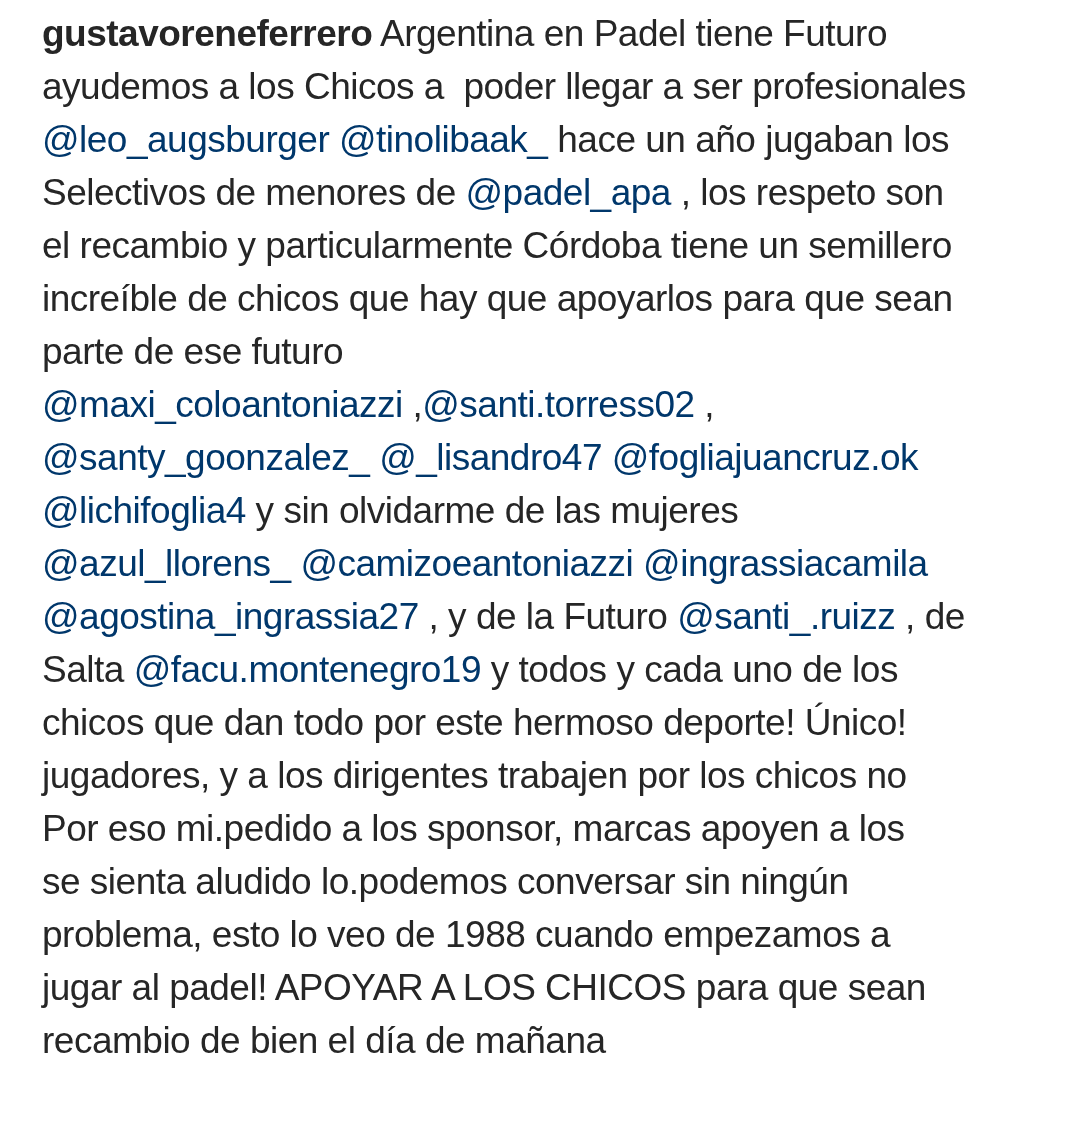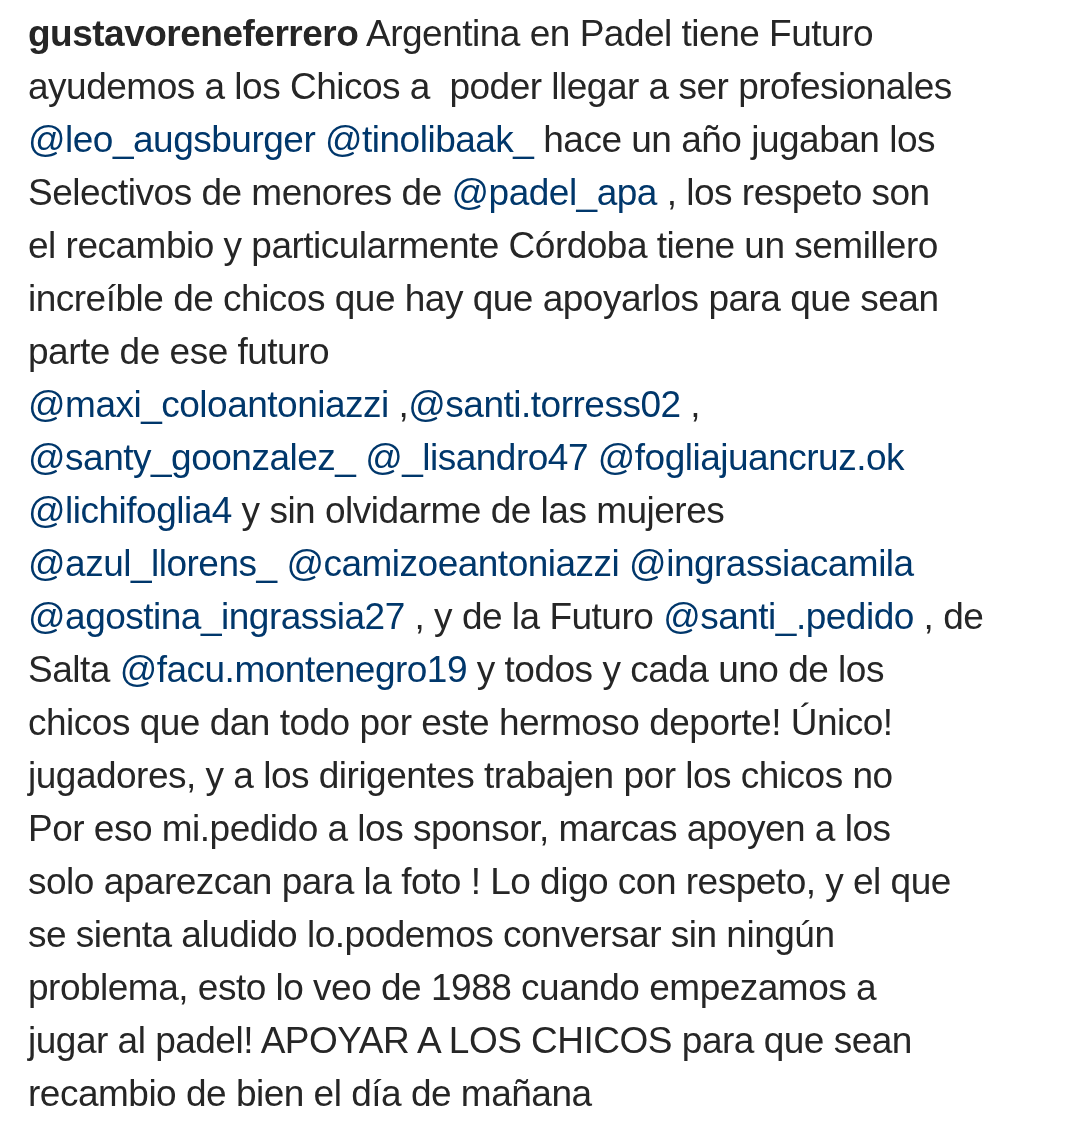--- a/index.html
+++ b/index.html
@@ -12,21 +12,21 @@
     margin: 0;
     padding: 0;
   }
   body {
     width: 1078px;
     height: 1127px;
     background: var(--bg-color);
     overflow: hidden;
   }
   .caption {
-    padding: 7px 26px 0 28px;
+    padding: 7px 26px 0 42px;
     font-family: "Liberation Sans", "DejaVu Sans", sans-serif;
     font-size: 37px;
     line-height: 53px;
     letter-spacing: -0.5px;
     color: var(--body-color);
     overflow: hidden;
   }
   .cap-line {
     white-space: pre; 
   }
@@ -50,23 +50,22 @@
     <div class="cap-line"><span class="seg-text">ayudemos a los Chicos a  poder llegar a ser profesionales</span></div>
     <div class="cap-line"><span class="seg-mention">@leo_augsburger</span><span class="seg-text"> </span><span class="seg-mention">@tinolibaak_</span><span class="seg-text"> hace un año jugaban los</span></div>
     <div class="cap-line"><span class="seg-text">Selectivos de menores de </span><span class="seg-mention">@padel_apa</span><span class="seg-text"> , los respeto son</span></div>
     <div class="cap-line"><span class="seg-text">el recambio y particularmente Córdoba tiene un semillero</span></div>
     <div class="cap-line"><span class="seg-text">increíble de chicos que hay que apoyarlos para que sean</span></div>
     <div class="cap-line"><span class="seg-text">parte de ese futuro</span></div>
     <div class="cap-line"><span class="seg-mention">@maxi_coloantoniazzi</span><span class="seg-text"> ,</span><span class="seg-mention">@santi.torress02</span><span class="seg-text"> ,</span></div>
     <div class="cap-line"><span class="seg-mention">@santy_goonzalez_</span><span class="seg-text"> </span><span class="seg-mention">@_lisandro47</span><span class="seg-text"> </span><span class="seg-mention">@fogliajuancruz.ok</span></div>
     <div class="cap-line"><span class="seg-mention">@lichifoglia4</span><span class="seg-text"> y sin olvidarme de las mujeres</span></div>
     <div class="cap-line"><span class="seg-mention">@azul_llorens_</span><span class="seg-text"> </span><span class="seg-mention">@camizoeantoniazzi</span><span class="seg-text"> </span><span class="seg-mention">@ingrassiacamila</span></div>
-    <div class="cap-line"><span class="seg-mention">@agostina_ingrassia27</span><span class="seg-text"> , y de la Futuro </span><span class="seg-mention">@santi_.pedido</span><span class="seg-text"> , de</span></div>
+    <div class="cap-line"><span class="seg-mention">@agostina_ingrassia27</span><span class="seg-text"> , y de la Futuro </span><span class="seg-mention">@santi_.ruizz</span><span class="seg-text"> , de</span></div>
     <div class="cap-line"><span class="seg-text">Salta </span><span class="seg-mention">@facu.montenegro19</span><span class="seg-text"> y todos y cada uno de los</span></div>
     <div class="cap-line"><span class="seg-text">chicos que dan todo por este hermoso deporte! Único!</span></div>
     <div class="cap-line"><span class="seg-text">jugadores, y a los dirigentes trabajen por los chicos no</span></div>
     <div class="cap-line"><span class="seg-text">Por eso mi.pedido a los sponsor, marcas apoyen a los</span></div>
-    <div class="cap-line"><span class="seg-text">solo aparezcan para la foto ! Lo digo con respeto, y el que</span></div>
     <div class="cap-line"><span class="seg-text">se sienta aludido lo.podemos conversar sin ningún</span></div>
     <div class="cap-line"><span class="seg-text">problema, esto lo veo de 1988 cuando empezamos a</span></div>
     <div class="cap-line"><span class="seg-text">jugar al padel! APOYAR A LOS CHICOS para que sean</span></div>
     <div class="cap-line"><span class="seg-text">recambio de bien el día de mañana</span></div>
   </div>
 
 </body></html>

